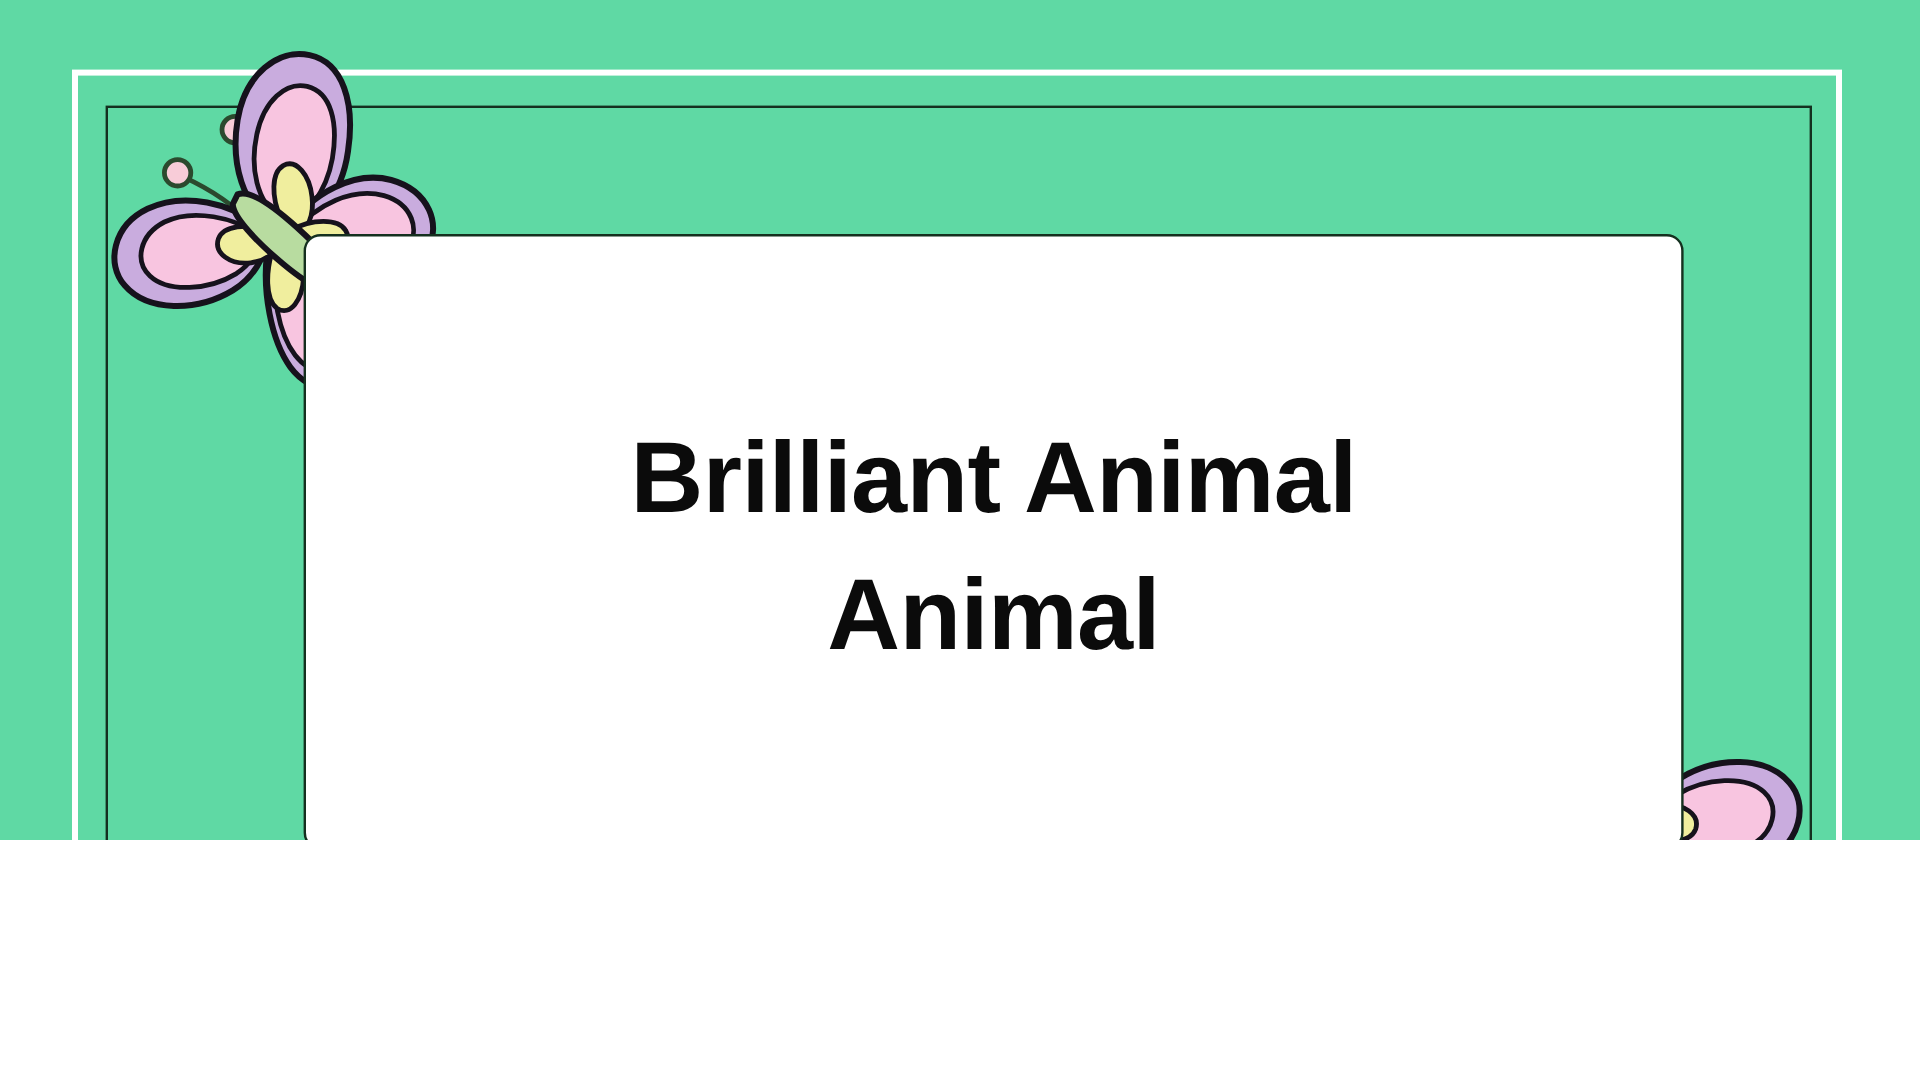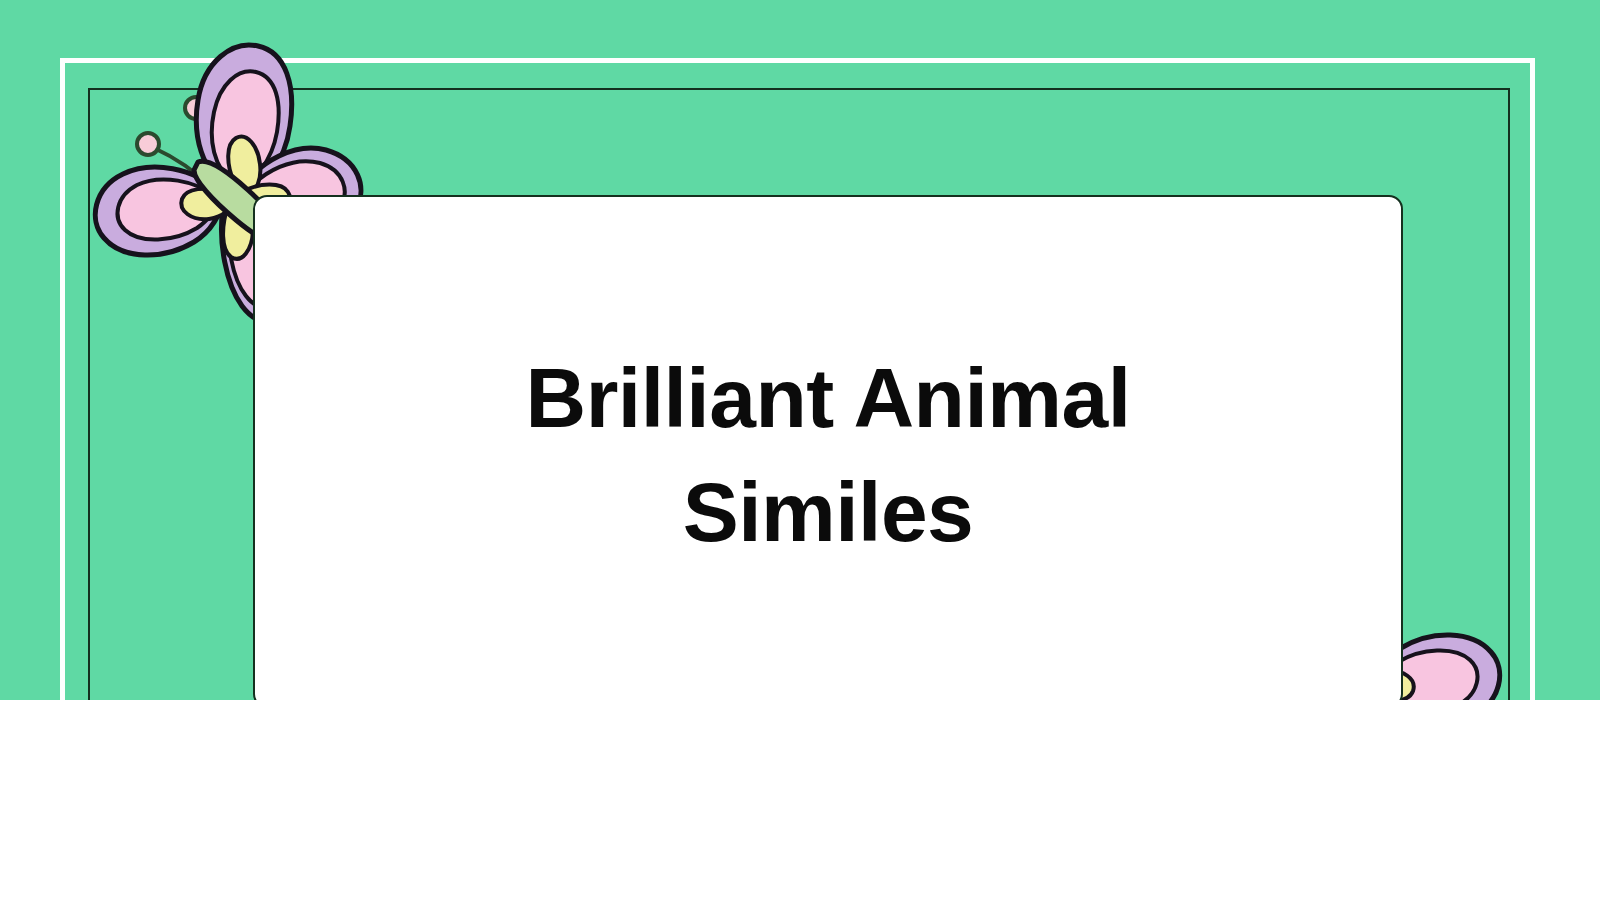--- a/index.html
+++ b/index.html
@@ -172,17 +172,17 @@
       <path d="M138 166 C131 186 131 210 141 217 C152 224 162 210 163 191
                C164 174 157 164 149 163 Z" fill="#f0ee9e" stroke="#16121c" stroke-width="4" stroke-linejoin="round"></path>
       <path d="M108 122 C118 118 136 130 158 150 C180 170 196 188 192 198
                C188 208 170 200 146 180 C122 160 104 140 104 130 Z" fill="#b8dca0" stroke="#16121c" stroke-width="5" stroke-linejoin="round"></path>
     </svg>
   </div>
 
   <div class="card">
     <h1 class="card-title">
       <span style="display: block;">Brilliant Animal</span>
-      <span style="display: block;">Similes</span>
+      <span style="display: block;">Animal</span>
     </h1>
   </div>
 
 </div>
 
 </body></html>

